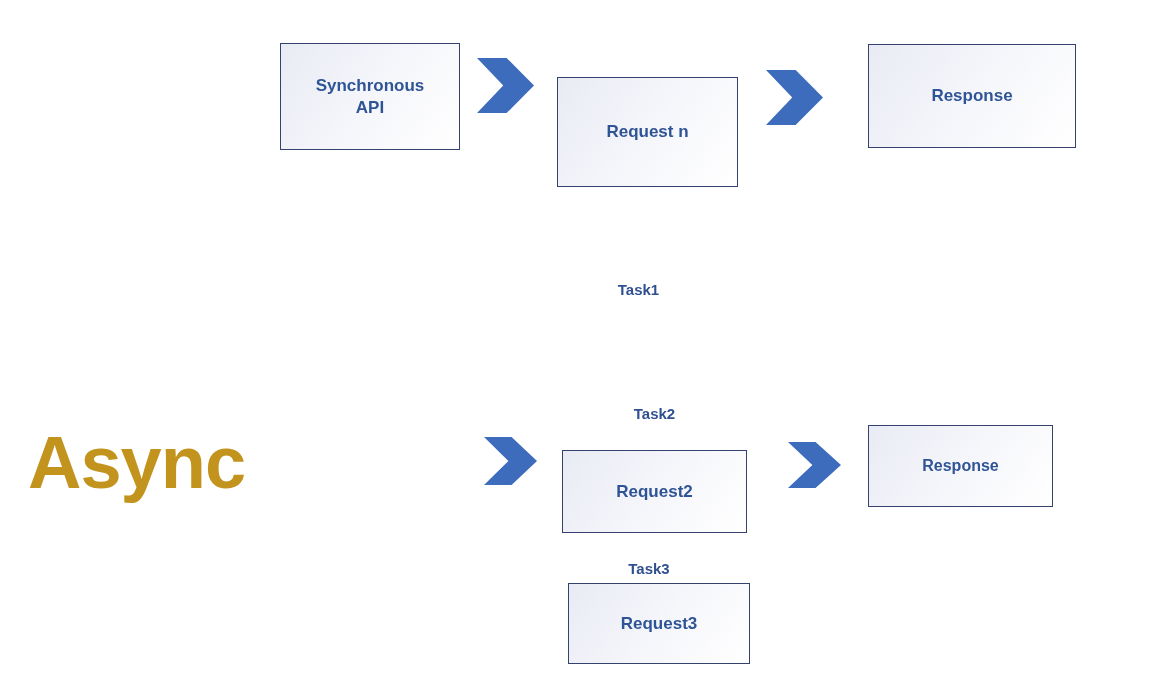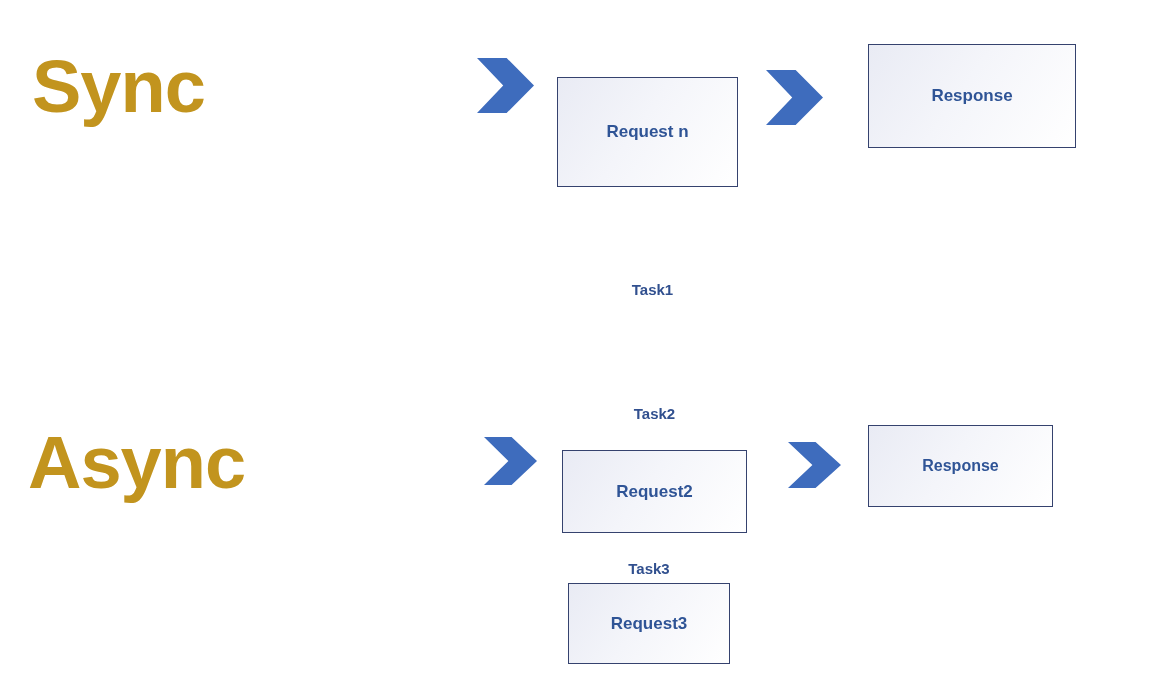--- a/index.html
+++ b/index.html
@@ -56,38 +56,39 @@
     clip-path: polygon(0% 0%, 52% 0%, 100% 50%, 52% 100%, 0% 100%, 46% 50%);
   }
   
   .sync-label   { left: 32px;  top: 50px; }
   .sync-api     { left: 280px; top: 43px;  width: 180px; height: 107px; }
   .arrow-1      { left: 477px; top: 58px;  width: 57px;  height: 55px; }
   .sync-req     { left: 557px; top: 41px;  width: 181px; height: 110px; margin-top: 36px; }
   .arrow-2      { left: 766px; top: 70px;  width: 57px;  height: 55px; }
   .sync-resp    { left: 868px; top: 44px;  width: 208px; height: 104px; }
   
-  .task1-label  { left: 560px; top: 281px; width: 185px; }
+  .task1-label  { left: 546px; top: 281px; width: 185px; }
   .req1-box     { left: 562px; top: 307px; width: 185px; height: 91px; }
   .async-label  { left: 28px;  top: 426px; }
   .async-api    { left: 280px; top: 423px; width: 186px; height: 85px; }
   .arrow-3      { left: 484px; top: 437px; width: 53px;  height: 48px; }
   .task2-label  { left: 562px; top: 405px; width: 185px; }
   .req2-box     { left: 562px; top: 450px; width: 185px; height: 83px; }
   .arrow-4      { left: 788px; top: 442px; width: 53px;  height: 46px; }
   .async-resp   { left: 868px; top: 425px; width: 185px; height: 82px; font-size: 16px; }
   .task3-label  { left: 568px; top: 560px; width: 162px; }
-  .req3-box     { left: 568px; top: 583px; width: 162px; height: 81px; }
+  .req3-box     { left: 568px; top: 583px; width: 182px; height: 81px; }
 </style>
 </head>
 <body>
 
 <div class="canvas">
 
-  <div class="section-label sync-label">Sync</div>
+  <div class="flow-box sync-api">Synchronous
+API</div>
   <div class="chevron arrow-1"></div>
   <div class="flow-box sync-req">Request n</div>
   <div class="chevron arrow-2"></div>
   <div class="flow-box sync-resp">Response</div>
 
   <div class="task-label task1-label">Task1</div>
 
   <div class="section-label async-label">Async</div>
   <div class="chevron arrow-3"></div>
 

